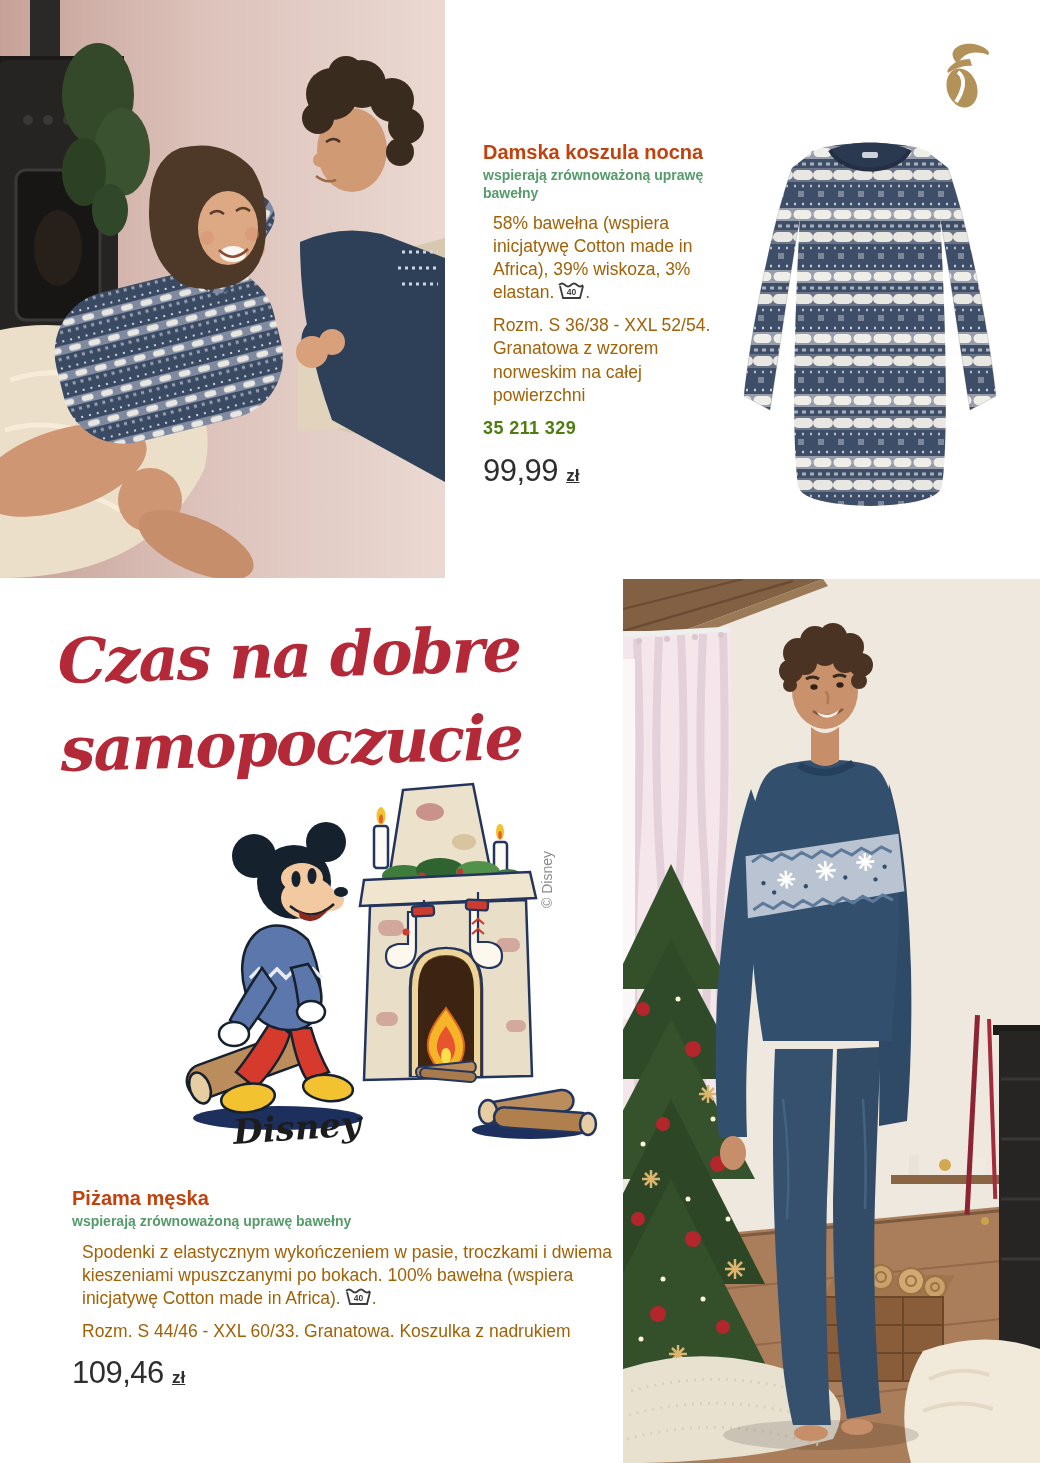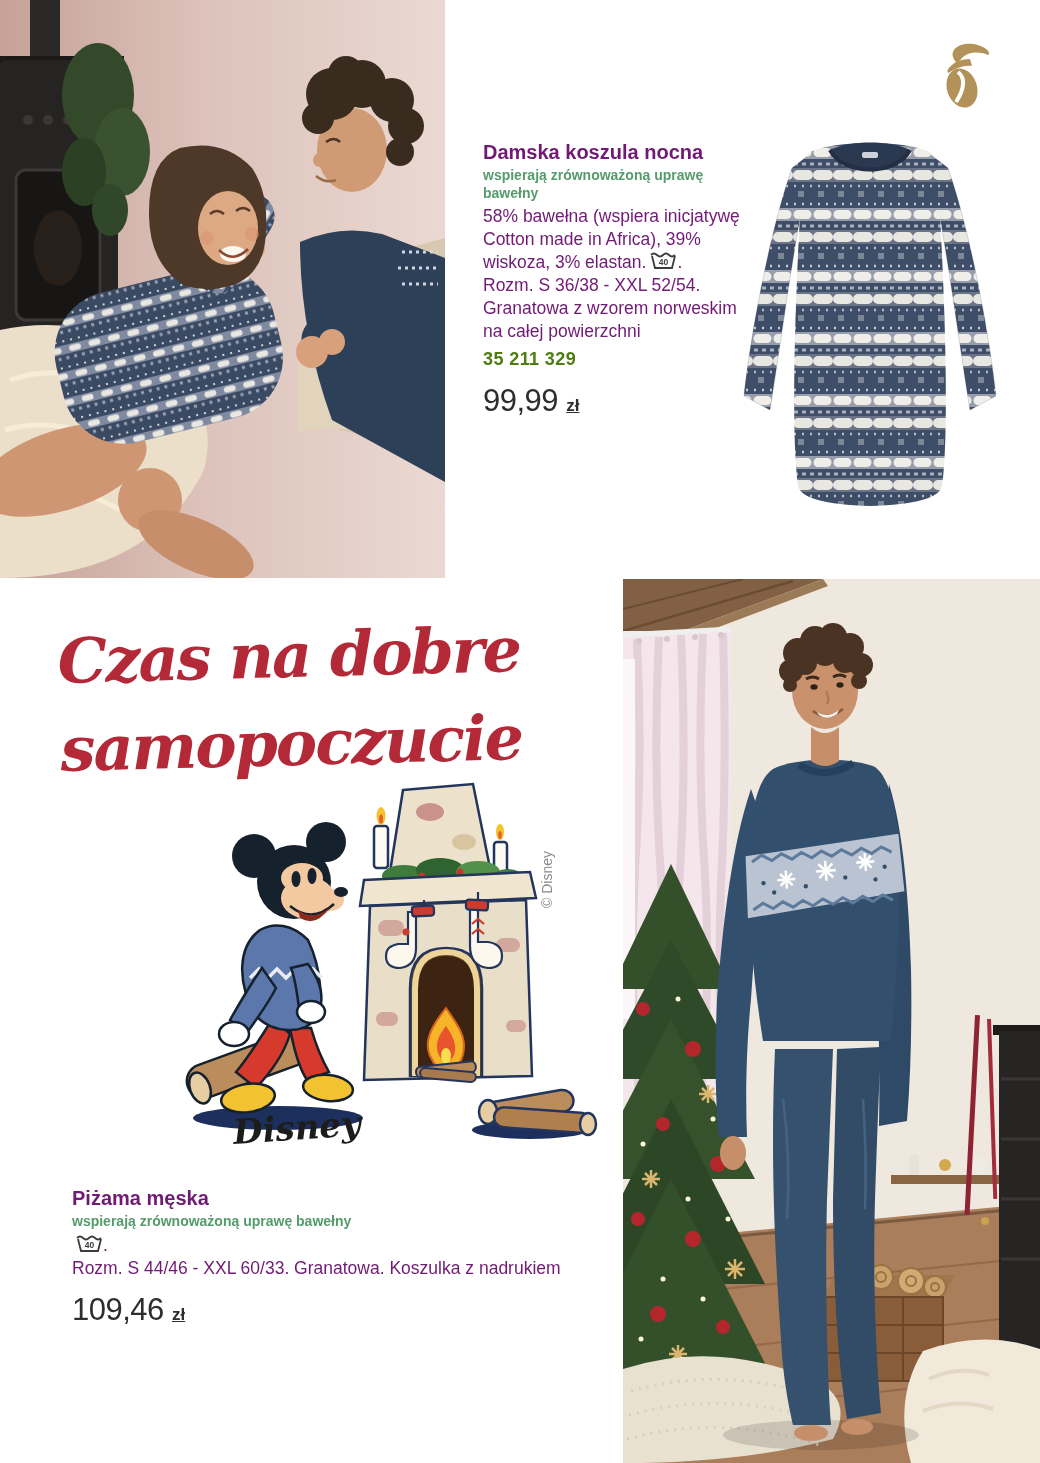--- a/index.html
+++ b/index.html
@@ -14,23 +14,23 @@
   .photo-right{left:623px;top:579px;width:417px;height:884px;}
   svg{display:block;}
   
   .headline{left:30px;top:612px;width:520px;margin:0;text-align:center;
     font-family:"DejaVu Serif","Liberation Serif",serif;font-style:italic;font-weight:bold;
     font-size:62px;line-height:1.42;transform:rotate(-1.5deg);letter-spacing:-2px;}
   
   .product{line-height:1.32;}
   .product-1{left:483px;top:140px;width:258px;}
   .product-2{left:72px;top:1186px;width:566px;}
-  .product h2{margin:0 0 2px 0;font-size:20px;font-weight:bold;color:#701a75;line-height:1.25;}
+  .product h2{margin:0 0 2px 0;font-size:20px;font-weight:bold;color:#c2410c;line-height:1.25;}
   .eco{margin:0 0 3px 0;font-weight:bold;font-size:14px;line-height:1.25;}
-  .desc{margin:0;font-size:17.5px;color:#701a75;}
+  .desc{margin:10px;font-size:17.5px;color:#a16207;}
   .itemno{margin:4px 0 0 0;font-size:18px;font-weight:bold;color:#4d7c0f;letter-spacing:.4px;}
   .price{margin:10px 0 0 0;font-size:31px;color:#2e2e2e;letter-spacing:-.5px;}
   .price .cur{font-size:17px;font-weight:bold;letter-spacing:0;text-decoration:underline;}
   .wash{display:inline-block;vertical-align:-2px;margin-left:4px;}
 </style>
 </head>
 <body>
 
 <div class="page">
 
@@ -268,21 +268,21 @@
       </g>
 
       <text transform="translate(374,128) rotate(-90)" font-size="14" fill="#8a8a8a" font-family="Liberation Sans, sans-serif">© Disney</text>
       <text x="56" y="364" transform="rotate(-4 56 364)" font-size="34" fill="#1c1c1c" font-family="DejaVu Serif, serif" font-style="italic" font-weight="bold">Disney</text>
     </svg>
   </div>
 
   <section class="abs product product-2">
     <h2>Piżama męska</h2>
     <p class="eco" style="color:#569b6b">wspierają zrównoważoną uprawę bawełny</p>
-    <p class="desc"><span class="wash"><svg width="27" height="19" viewBox="0 0 27 19">
+    <p class="desc"><span>Spodenki z elastycznym wykończeniem w pasie, troczkami i dwiema kieszeniami wpuszczanymi po bokach. 100% bawełna (wspiera inicjatywę Cotton made in Africa).</span><span class="wash"><svg width="27" height="19" viewBox="0 0 27 19">
             <path d="M2,5 L5,17 L22,17 L25,5" fill="none" stroke="#3c3c3c" stroke-width="1.8"></path>
             <path d="M1,4 q3,-3 6,0 q3,3 6,0 q3,-3 6,0 q3,3 6,0" fill="none" stroke="#3c3c3c" stroke-width="1.8"></path>
             <text x="13.5" y="13.5" text-anchor="middle" font-size="8.5" font-weight="bold" fill="#3c3c3c">40</text>
           </svg></span><span>.</span></p>
     <p class="desc">Rozm. S 44/46 - XXL 60/33. Granatowa. Koszulka z nadrukiem</p>
     <p class="price"><span class="amount">109,46</span> <span class="cur">zł</span></p>
   </section>
 
   <div class="abs photo-right">
     <svg width="417" height="884" viewBox="0 0 417 884">

